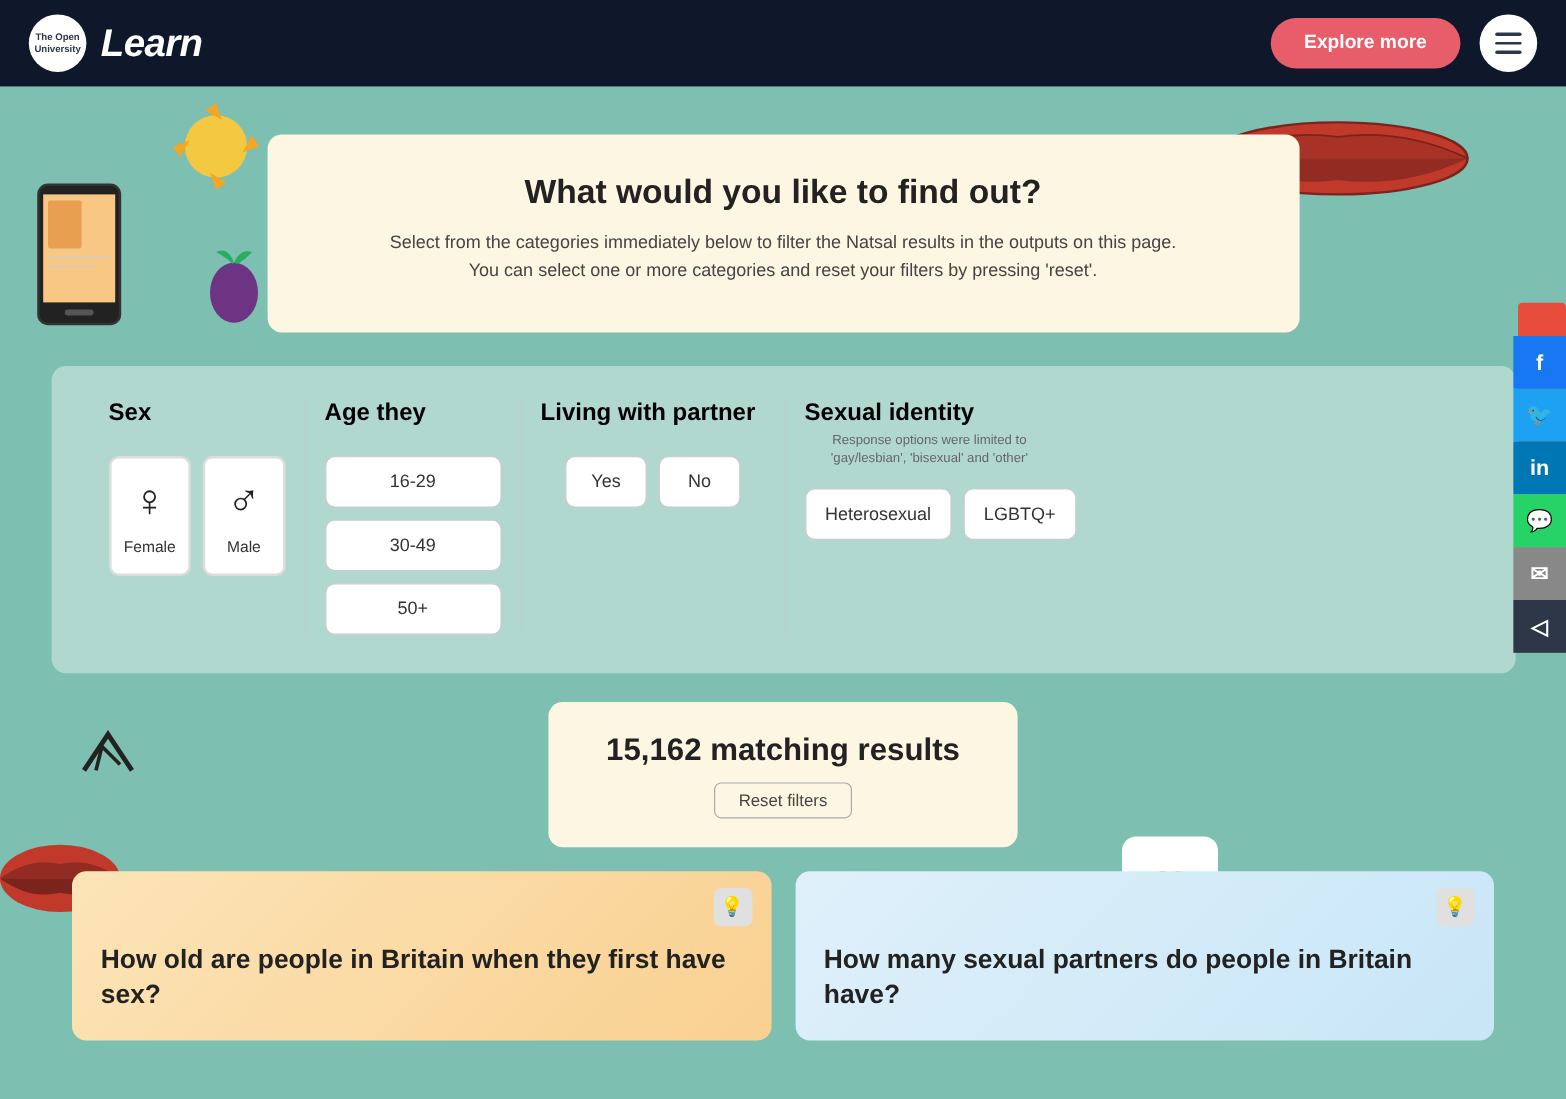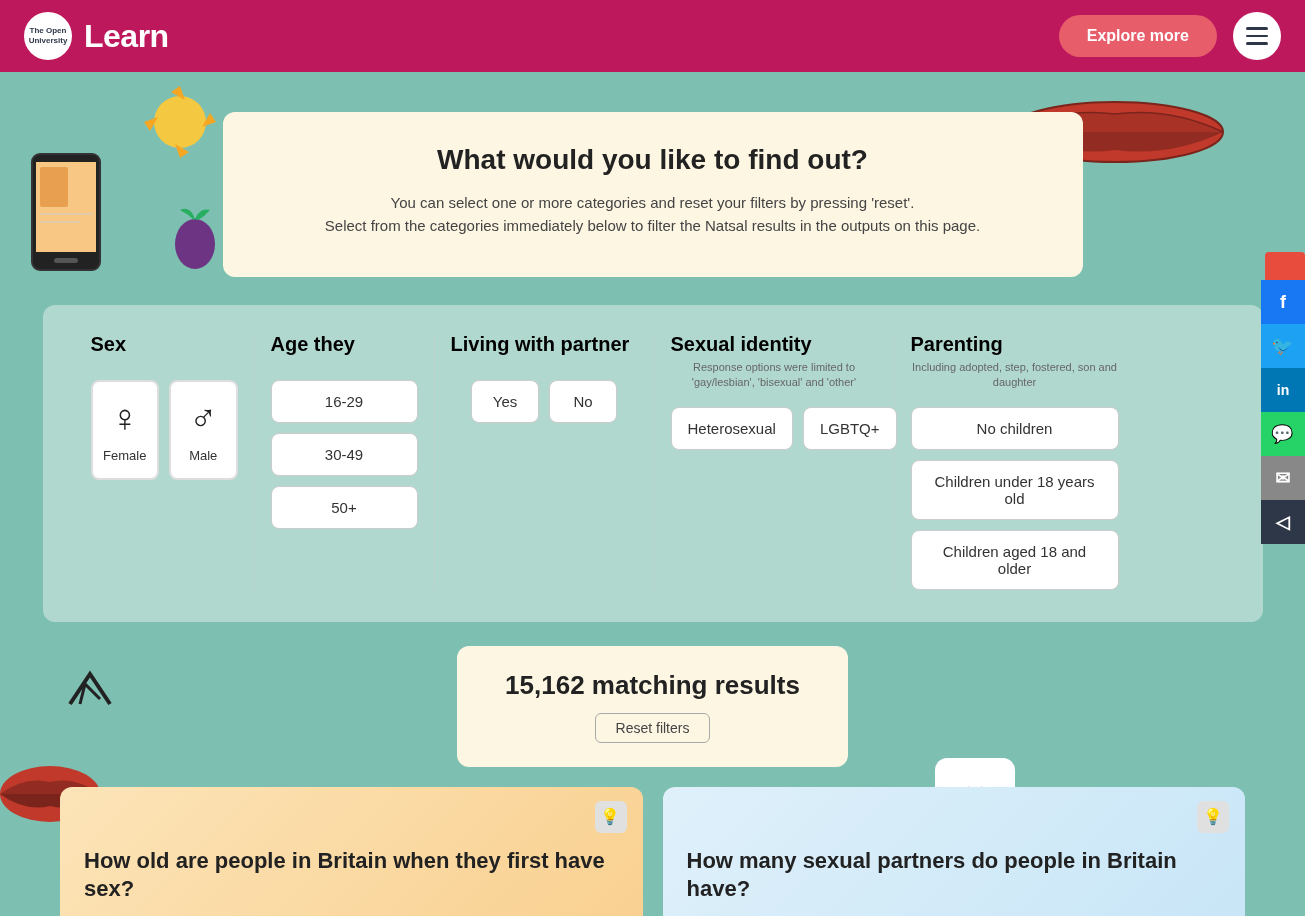--- a/index.html
+++ b/index.html
@@ -1,20 +1,20 @@
 <!DOCTYPE html>
 <html><head>
   <meta charset="utf-8">
   <style>
     * { box-sizing: border-box; margin: 0; padding: 0; }
     body { font-family: Arial, sans-serif; width: 1305px; min-height: 916px; overflow-x: hidden; background: #7dbfb0; }
 
     
     .header {
-      background: #be185d;
+      background: #0f172a;
       display: flex;
       align-items: center;
       justify-content: space-between;
       padding: 0 24px;
       height: 72px;
       position: relative;
       z-index: 10;
     }
     .header-logo {
       display: flex;
@@ -34,21 +34,21 @@
       color: #2d3748;
       flex-direction: column;
       line-height: 1.1;
     }
     .logo-text {
       color: white;
       font-size: 32px;
       font-weight: 400;
       letter-spacing: -0.5px;
     }
-    .logo-text strong { font-weight: 700; }
+    .logo-text strong { font-weight: 700; font-style: italic; }
     .header-right {
       display: flex;
       align-items: center;
       gap: 16px;
     }
     .explore-btn {
       background: #e85d6a;
       color: white;
       border: none;
       border-radius: 24px;
@@ -412,22 +412,22 @@
     <svg width="50" height="70" viewBox="0 0 50 70">
       <ellipse cx="25" cy="42" rx="20" ry="25" fill="#6c3483"></ellipse>
       <path d="M25,17 Q30,5 40,8 Q35,14 28,18" fill="#27ae60"></path>
       <path d="M25,17 Q20,3 10,8 Q18,12 24,18" fill="#27ae60"></path>
     </svg>
   </div>
 
   <div style="position:relative;z-index:5;padding:20px 40px 0;">
     <div class="filter-card">
       <h2>What would you like to find out?</h2>
+      <p>Select from the categories immediately below to filter the Natsal results in the outputs on this page.</p>
       <p>You can select one or more categories and reset your filters by pressing 'reset'.</p>
-      <p>Select from the categories immediately below to filter the Natsal results in the outputs on this page.</p>
     </div>
   </div>
 
   <div style="position:relative;z-index:5;padding:12px 40px 0;">
     <div class="filter-panel">
       <div class="filter-grid">
 
         <div class="filter-col">
           <div class="filter-col-title">Sex</div>
           <div style="height:20px;"></div>
@@ -464,29 +464,20 @@
 
         <div class="filter-col">
           <div class="filter-col-title">Sexual identity</div>
           <div class="filter-col-subtitle">Response options were limited to 'gay/lesbian', 'bisexual' and 'other'</div>
           <div class="identity-buttons">
             <button class="filter-btn">Heterosexual</button>
             <button class="filter-btn">LGBTQ+</button>
           </div>
         </div>
 
-        <div class="filter-col">
-          <div class="filter-col-title">Parenting</div>
-          <div class="filter-col-subtitle">Including adopted, step, fostered, son and daughter</div>
-          <div class="parenting-buttons">
-            <button class="filter-btn">No children</button>
-            <button class="filter-btn">Children under 18 years old</button>
-            <button class="filter-btn">Children aged 18 and older</button>
-          </div>
-        </div>
 
       </div>
     </div>
   </div>
 
   <div class="deco deco-feet">
     <svg width="80" height="50" viewBox="0 0 80 50">
       <path d="M10,40 L30,10 L50,40" stroke="#222" stroke-width="4" fill="none"></path>
       <path d="M20,40 L25,20 L40,35" stroke="#222" stroke-width="3" fill="none"></path>
     </svg>
@@ -533,21 +524,21 @@
 </div>
 
 <div class="social-sidebar">
   <div class="social-btn social-fb">
     <span>f</span>
   </div>
   <div class="social-btn social-tw">
     <span>🐦</span>
   </div>
   <div class="social-btn social-li">
-    <span style="font-size:14px;font-weight:bold;">in</span>
+    <span style="font-size:18px;font-weight:bold;">in</span>
   </div>
   <div class="social-btn social-wa">
     <span>💬</span>
   </div>
   <div class="social-btn social-em">
     <span>✉</span>
   </div>
   <div class="social-btn social-sh">
     <span>◁</span>
   </div>

